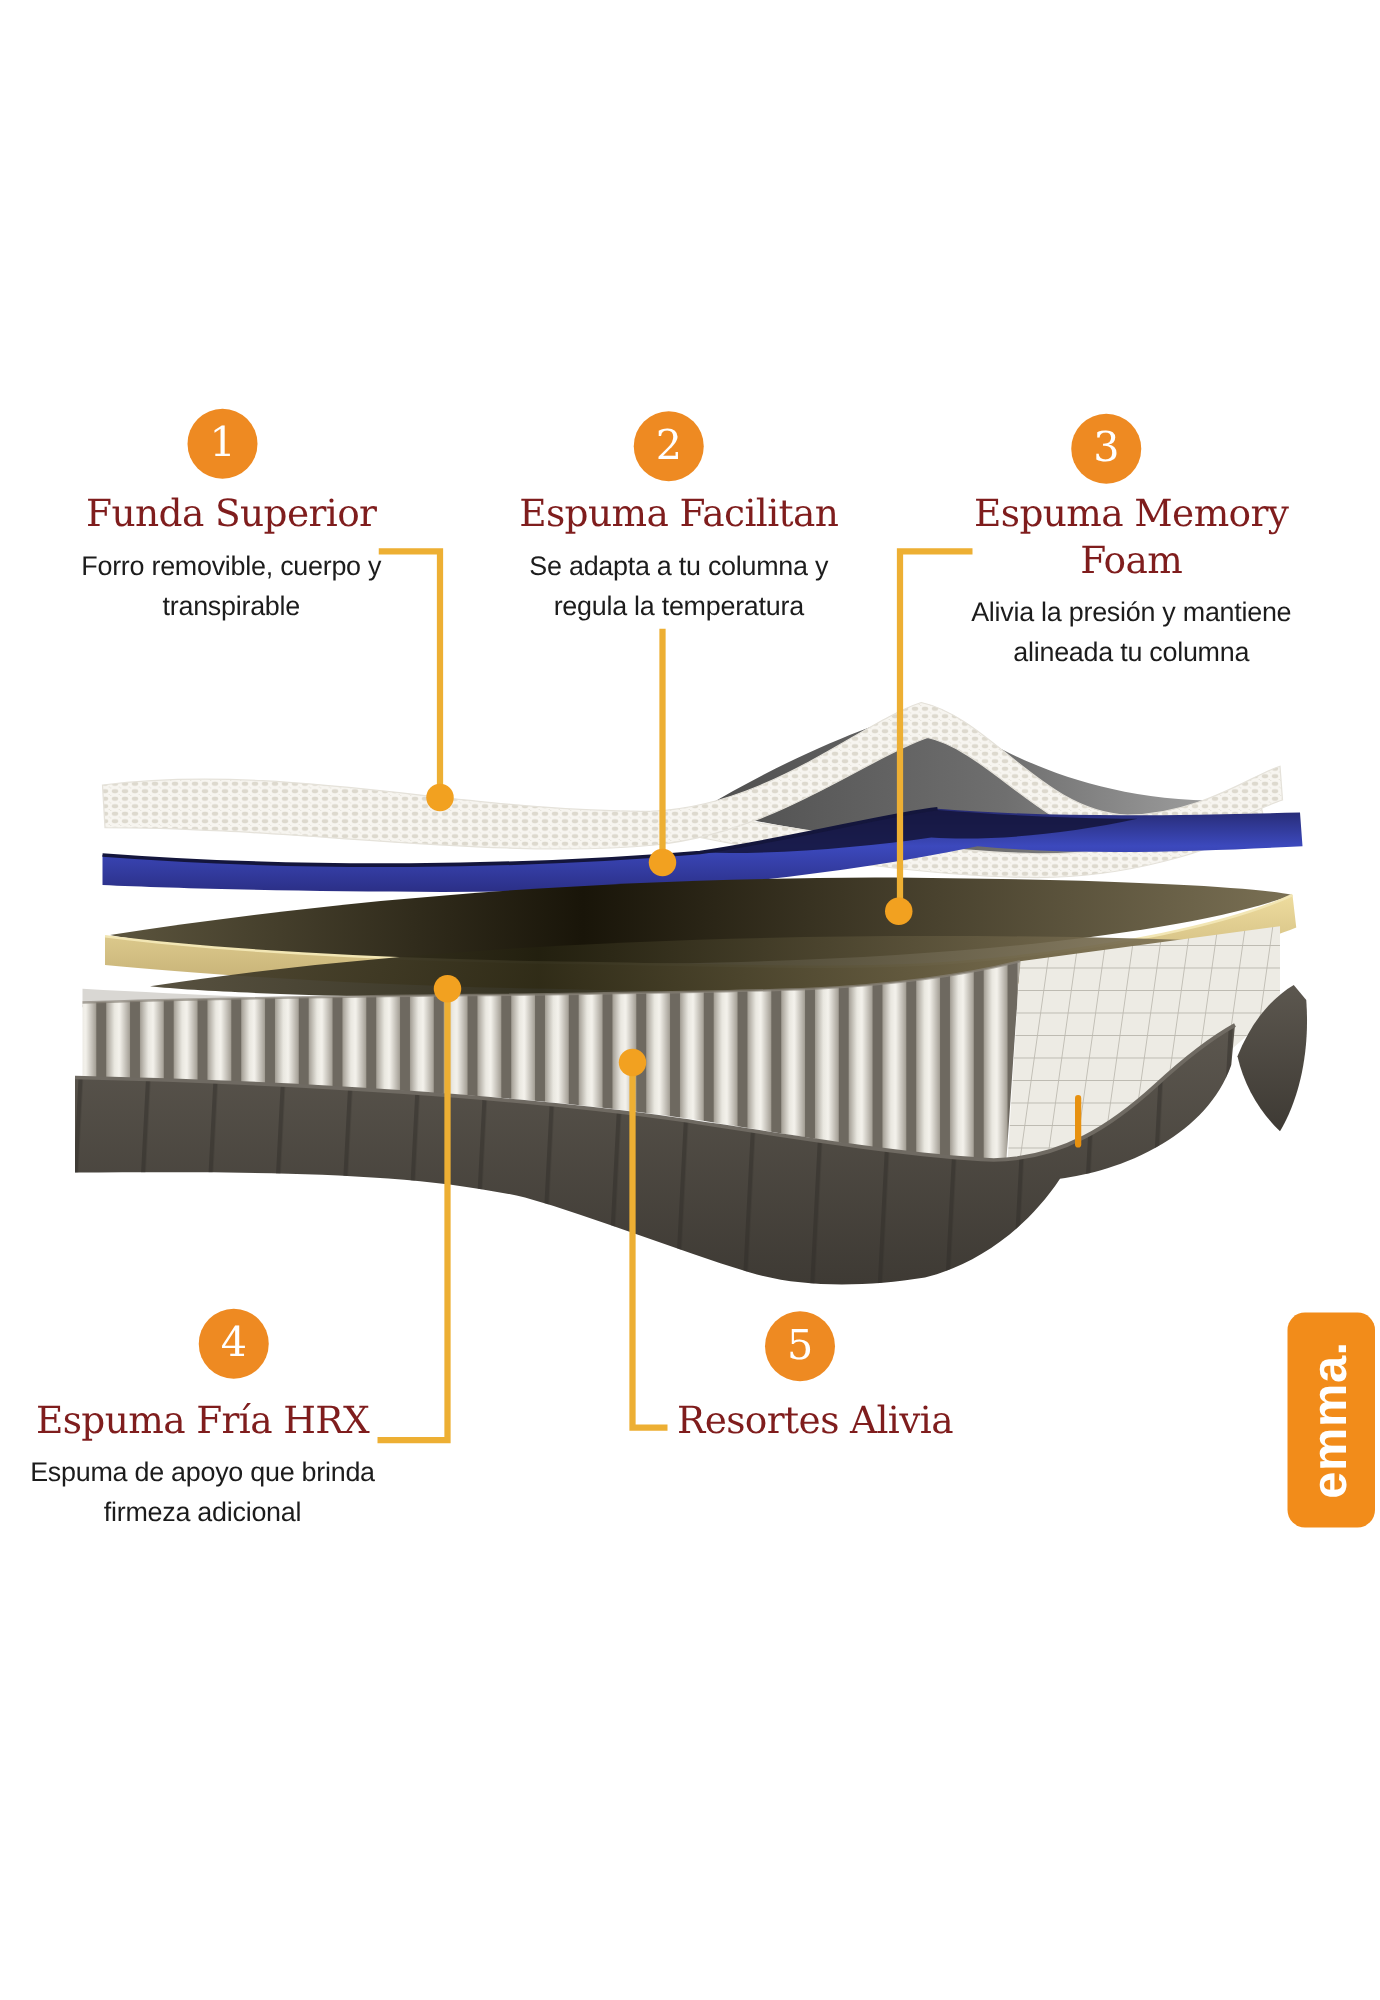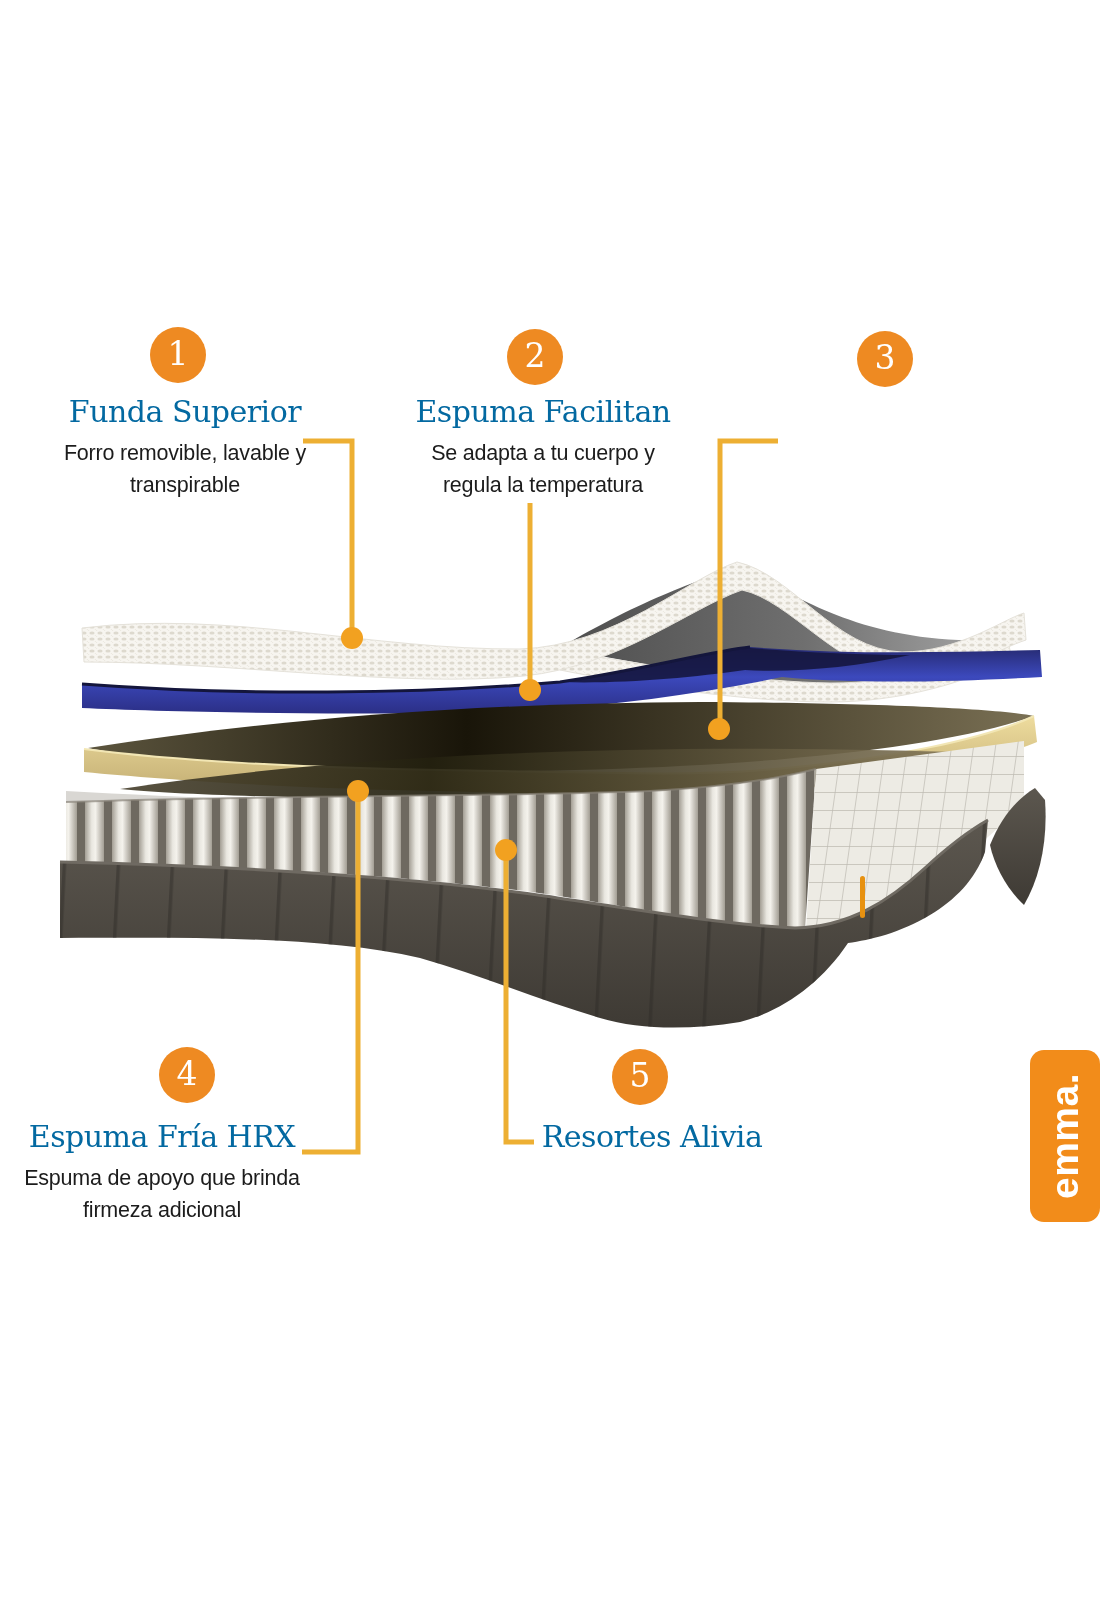--- a/index.html
+++ b/index.html
@@ -11,21 +11,21 @@
   .num-circle{
     position:absolute;width:56px;height:56px;border-radius:50%;
     background:var(--accent);color:#fff;
     font-family:"DejaVu Serif", serif;font-size:33px;
     display:flex;align-items:center;justify-content:center;line-height:1;
     padding-bottom:3px;box-sizing:border-box;
   }
   .callout{position:absolute;width:360px;text-align:center;color:var(--text);}
   .callout .title{
     font-family:"DejaVu Serif", serif;font-size:30px;line-height:37px;
-    letter-spacing:-0.5px;white-space:pre-line;color:#0369a1;
+    letter-spacing:-0.5px;white-space:pre-line;color:#7f1d1d;
   }
   .callout .desc{
     margin-top:7px;font-size:21.5px;line-height:32px;letter-spacing:-0.2px;
     white-space:pre-line;color:#1c1c1c;
   }
   .emma-logo{
     position:absolute;left:1030px;top:1050px;width:70px;height:172px;
     background:var(--logo);border-radius:14px;
   }
   .emma-logo .logo-text{
@@ -183,30 +183,36 @@
   </svg>
 
   <div class="num-circle" style="left:150px;top:327px">1</div>
   <div class="num-circle" style="left:507px;top:329px">2</div>
   <div class="num-circle" style="left:857px;top:331px">3</div>
   <div class="num-circle" style="left:159px;top:1047px">4</div>
   <div class="num-circle" style="left:612px;top:1049px">5</div>
 
   <div class="callout" style="left:5px;top:393px">
     <div class="title">Funda Superior</div>
-    <div class="desc">Forro removible, lavable y
+    <div class="desc">Forro removible, cuerpo y
 transpirable</div>
   </div>
 
   <div class="callout" style="left:363px;top:393px">
     <div class="title">Espuma Facilitan</div>
-    <div class="desc">Se adapta a tu cuerpo y
+    <div class="desc">Se adapta a tu columna y
 regula la temperatura</div>
   </div>
 
+  <div class="callout" style="left:725px;top:393px">
+    <div class="title">Espuma Memory
+Foam</div>
+    <div class="desc">Alivia la presión y mantiene
+alineada tu columna</div>
+  </div>
 
   <div class="callout" style="left:-18px;top:1118px">
     <div class="title">Espuma Fría HRX</div>
     <div class="desc">Espuma de apoyo que brinda
 firmeza adicional</div>
   </div>
 
   <div class="callout" style="left:472px;top:1118px">
     <div class="title">Resortes Alivia</div>
   </div>

